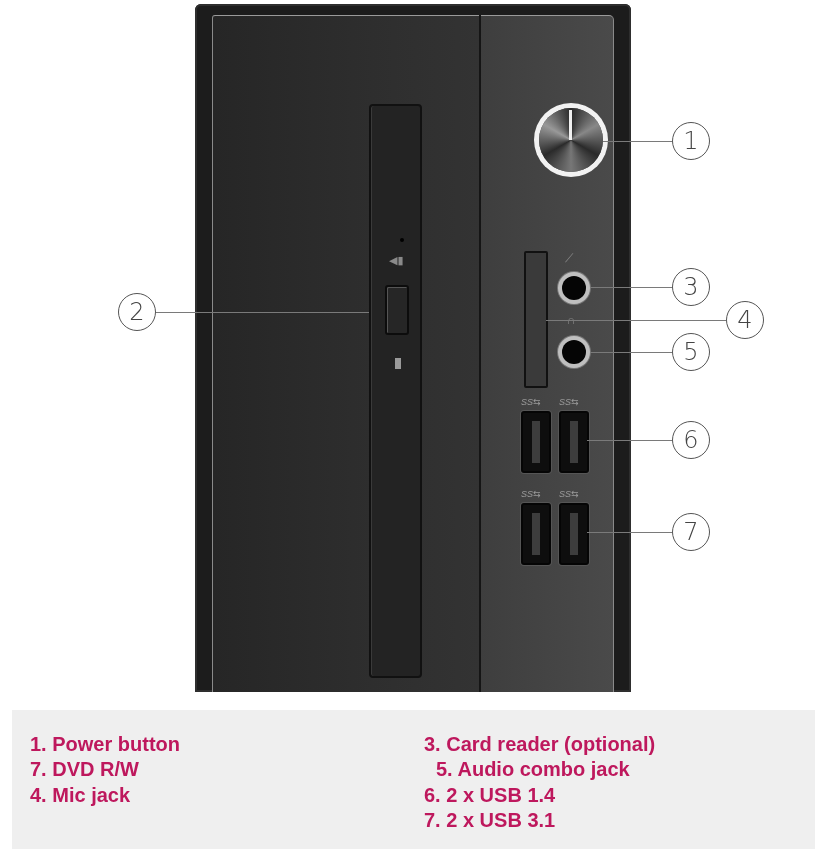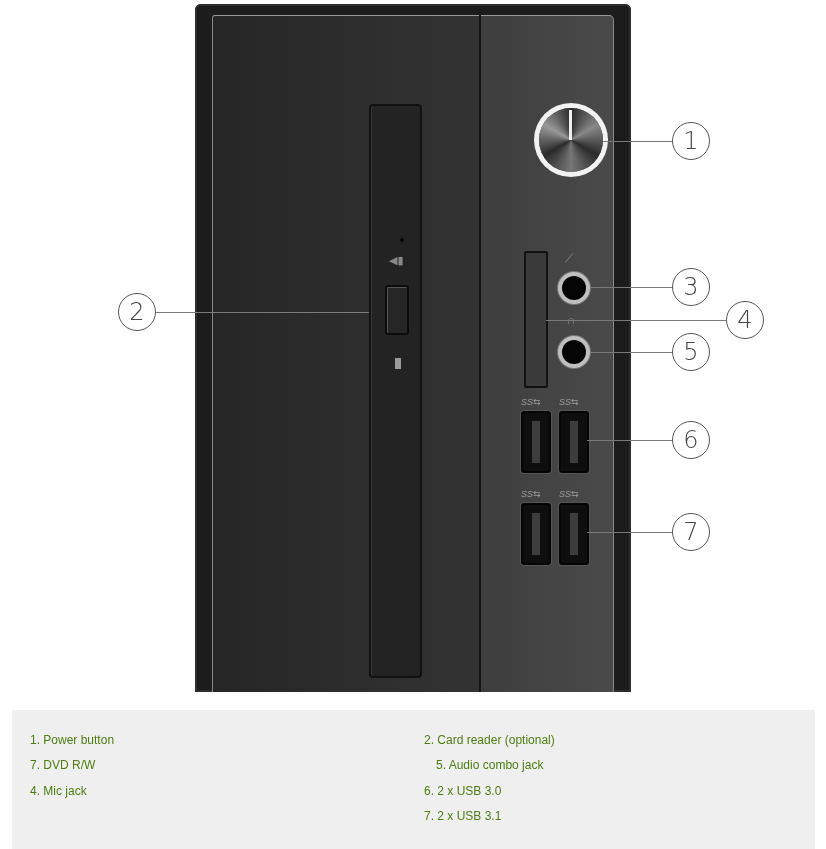--- a/index.html
+++ b/index.html
@@ -29,21 +29,21 @@
   .ico-hp{left:567px;top:313px;color:#8a8a8a;font-size:12px;}
   
   .usb{width:26px;height:58px;background:#0e0e0e;border:2px solid #050505;border-radius:3px;box-shadow:0 0 0 1px #555;}
   .usb-tongue{position:absolute;left:9px;top:8px;width:8px;height:42px;background:#3d3d3d;}
   .ss{color:#9a9a9a;font-size:9px;font-style:italic;}
   
   .line{height:1px;background:#7a7a7a;}
   .circle{width:36px;height:36px;border:1.5px solid #555;border-radius:50%;background:#fff;color:#444;font-size:24px;line-height:36px;text-align:center;font-family:"DejaVu Sans",sans-serif;font-weight:300;}
   
   .legend{left:12px;top:710px;width:803px;height:139px;background:#efefef;}
-  .legend-item{position:absolute;font-size:12px;color:#4d7c0f;}
+  .legend-item{position:absolute;font-size:20px;color:#be185d;font-weight:bold;}
 </style>
 </head>
 <body>
 
 <div class="abs case"></div>
 <div class="abs panel-left"></div>
 <div class="abs panel-right"></div>
 <div class="abs seam"></div>
 
 <div class="abs dvd"></div>
@@ -93,17 +93,17 @@
 <div class="abs circle" style="left:672px;top:268px;">3</div>
 <div class="abs circle" style="left:726px;top:301px;">4</div>
 <div class="abs circle" style="left:672px;top:333px;">5</div>
 <div class="abs circle" style="left:672px;top:421px;">6</div>
 <div class="abs circle" style="left:672px;top:513px;">7</div>
 
 <div class="abs legend">
   <div class="legend-item" style="left:18px;top:23px;">1. Power button</div>
   <div class="legend-item" style="left:18px;top:48px;">7. DVD R/W</div>
   <div class="legend-item" style="left:18px;top:74px;">4. Mic jack</div>
-  <div class="legend-item" style="left:412px;top:23px;">2. Card reader (optional)</div>
+  <div class="legend-item" style="left:412px;top:23px;">3. Card reader (optional)</div>
   <div class="legend-item" style="left:424px;top:48px;">5. Audio combo jack</div>
-  <div class="legend-item" style="left:412px;top:74px;">6. 2 x USB 3.0</div>
+  <div class="legend-item" style="left:412px;top:74px;">6. 2 x USB 1.4</div>
   <div class="legend-item" style="left:412px;top:99px;">7. 2 x USB 3.1</div>
 </div>
 
 </body></html>

